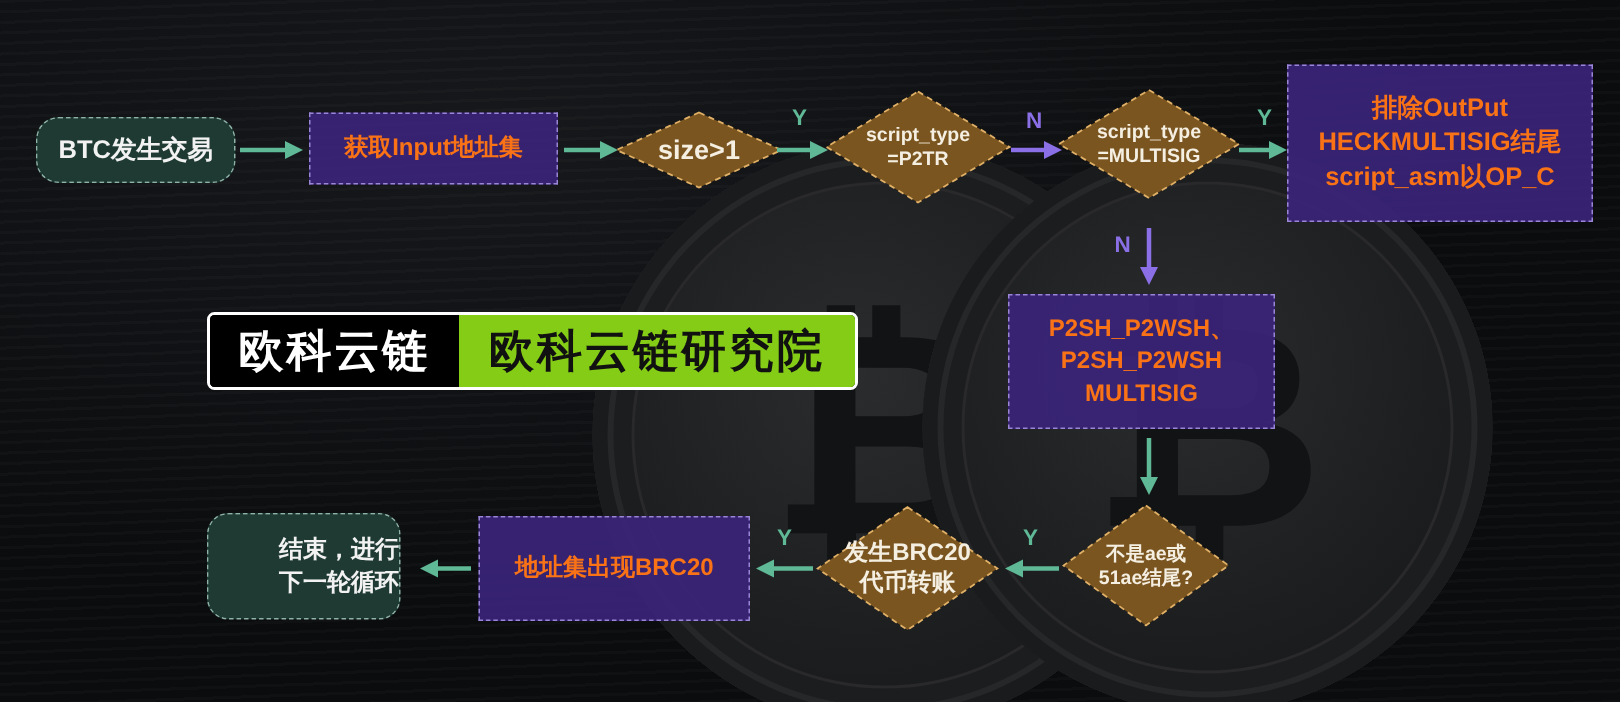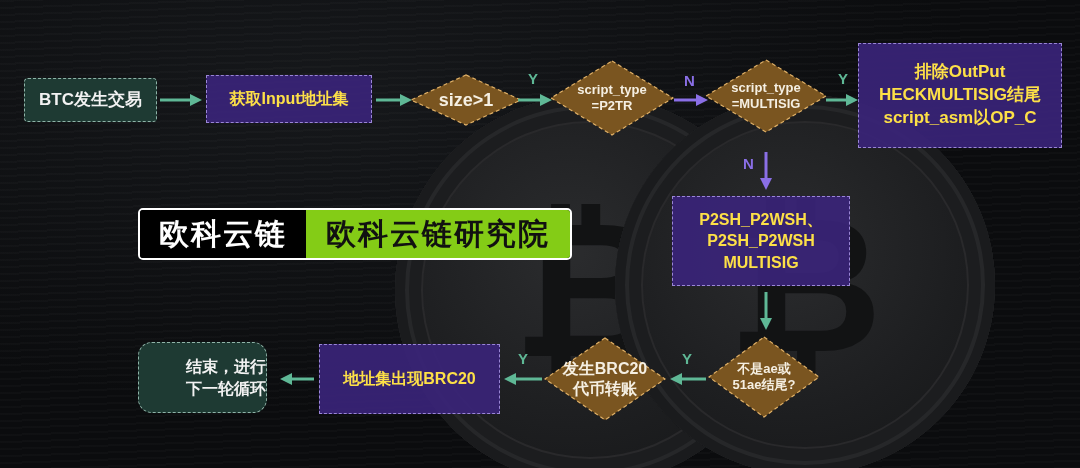--- a/index.html
+++ b/index.html
@@ -20,26 +20,26 @@
     position: absolute; border-radius: 50%;
     background: radial-gradient(circle at 45% 40%, #2b2c2e 0%, #1d1e20 55%, #131415 100%);
     box-shadow: inset 0 0 0 10px #1a1b1d, inset 0 0 0 14px #262729, inset 0 0 0 26px #1c1d1f, inset 0 0 0 28px #29292b;
   }
   .coin .btc {
     position: absolute; left: 50%; top: 50%; transform: translate(-50%,-50%);
     font-size: 190px; font-weight: bold; color: #121314; font-family: "DejaVu Sans", sans-serif;
   }
   .node { position: absolute; display: flex; align-items: center; justify-content: center; text-align: center; box-sizing: border-box; }
   .pill {
-    background: #1e3a33; border: 1.5px dashed #8fb3a8; border-radius: 4px;
+    background: #1e3a33; border: 1.5px dashed #8fb3a8; border-radius: 15px;
     font-size: 17px; font-weight: bold; color: #f2f2f2; line-height: 1.35;
   }
   .rect {
     background: rgba(58, 36, 120, 0.92); border: 1.5px dashed #9a86d6;
-    font-size: 16px; font-weight: bold; color: #fde047; line-height: 1.35;
+    font-size: 16px; font-weight: bold; color: #f97316; line-height: 1.35;
   }
   .diamond { position: absolute; }
   .diamond svg { position: absolute; inset: 0; width: 100%; height: 100%; }
   .diamond .label {
     position: absolute; inset: 0; display: flex; align-items: center; justify-content: center;
     text-align: center; font-weight: bold; color: #f5efe2; line-height: 1.25;
   }
   .arrow { position: absolute; }
   .arrow svg { width: 100%; height: 100%; display: block; }
   .edge-label { position: absolute; font-size: 15px; font-weight: bold; }

